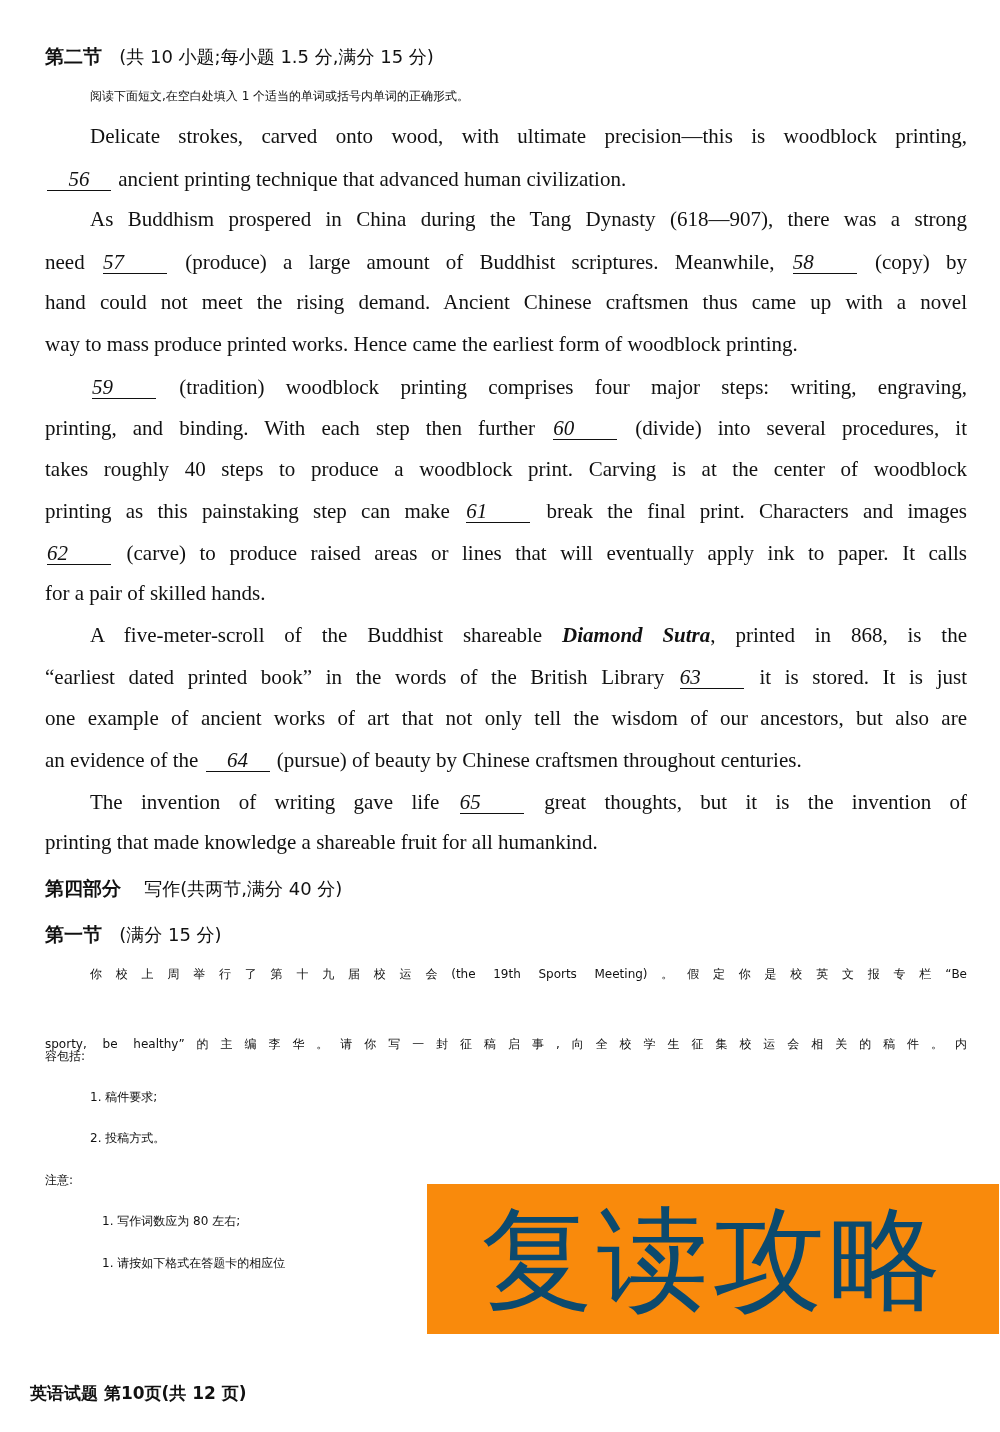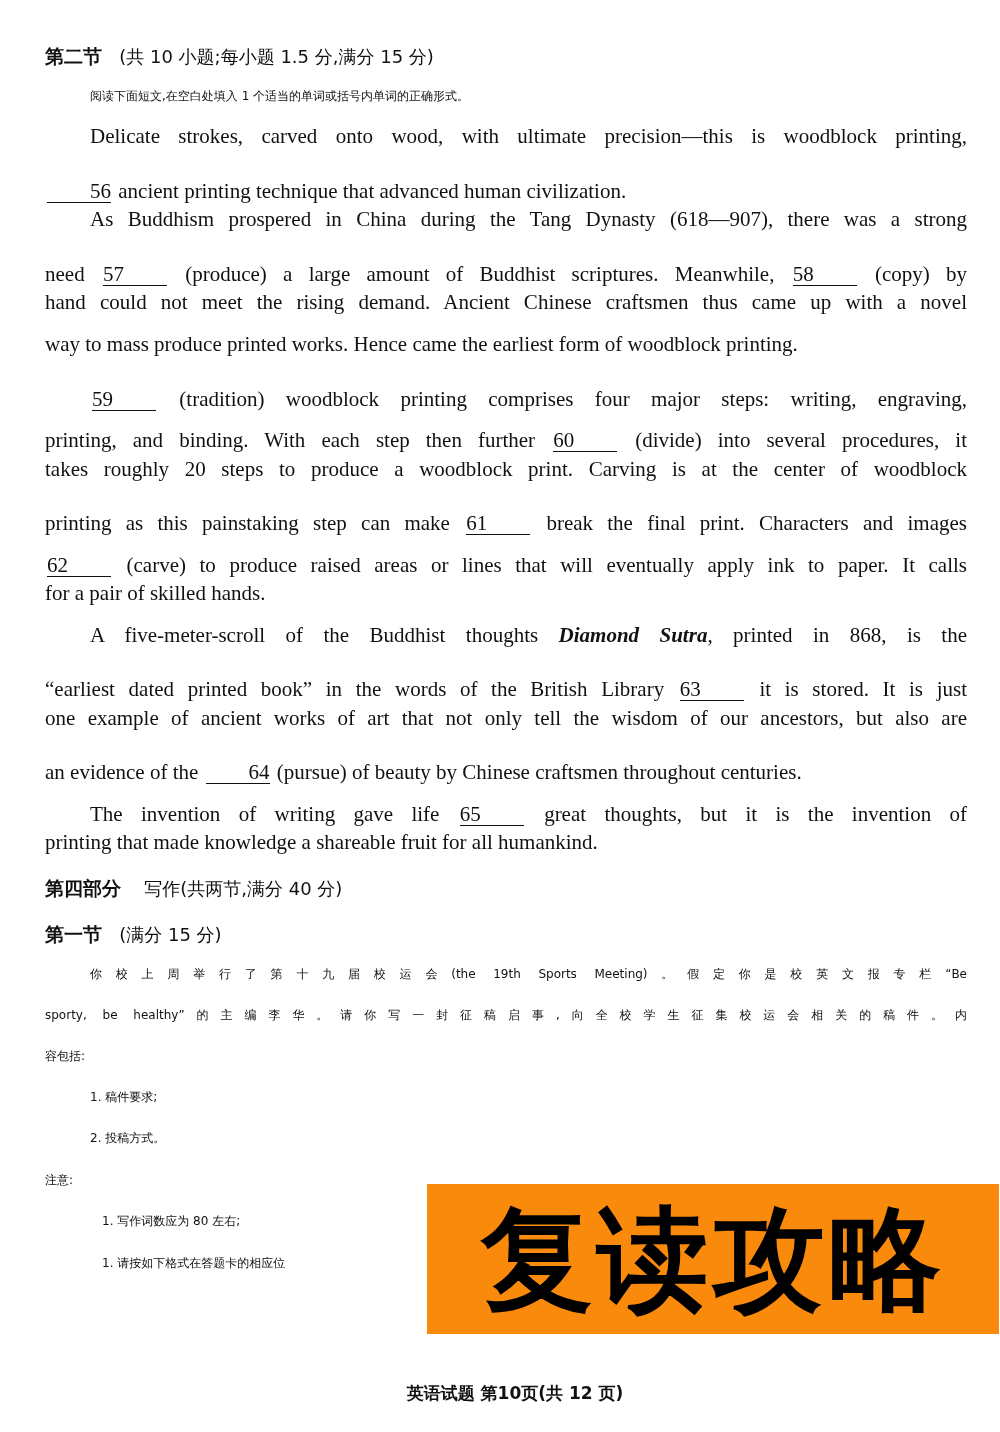--- a/index.html
+++ b/index.html
@@ -10,33 +10,33 @@
   }
   .line {
     position: absolute; left: 45px; right: 33px;
     font-size: 21px; line-height: 28px; white-space: nowrap;
   }
   .just { text-align: justify; text-align-last: justify; }
   .indent { left: 90px; }
   .cn { font-family: "DejaVu Sans", sans-serif; font-size: 12px; }
   .bold { font-weight: normal; }
   .blank {
-    display: inline-block; min-width: 64px; text-align: right;
-    border-bottom: 1.5px solid #111; line-height: 22px; margin: 16px 2px;
+    display: inline-block; min-width: 64px; text-align: center;
+    border-bottom: 1.5px solid #111; line-height: 22px; margin: 4px 2px; font-style: italic;
   }
   .section-title { font-family: "DejaVu Sans", sans-serif; font-weight: bold; font-size: 19px; }
   .section-sub { font-family: "DejaVu Sans", sans-serif; font-size: 18px; margin-left: 12px; }
   .watermark {
     position: absolute; left: 427px; top: 1184px; width: 572px; height: 150px;
-    background: #F98A0C; color: #000000;
-    font-family: "DejaVu Sans", sans-serif; font-weight: bold;
+    background: #F98A0C; color: #0c4a6e;
+    font-family: "DejaVu Sans", sans-serif; font-weight: normal;
     font-size: 112px; line-height: 150px; text-align: center; letter-spacing: 4px;
   }
   .footer {
-    position: absolute; left: 0; right: 0; top: 1382px; text-align: center;
+    position: absolute; left: 0; right: 0; top: 1382px; 
     font-family: "DejaVu Sans", sans-serif; font-weight: bold; font-size: 17px; margin-left: 30px;
   }
   em { font-style: italic; font-weight: bold; }
 </style>
 </head>
 <body>
 
 <div class="line" style="top:42px;">
   <span class="section-title">第二节</span>
   <span class="section-sub">(共 10 小题;每小题 1.5 分,满分 15 分)</span>
@@ -62,34 +62,34 @@
 
 <div class="line just indent" style="top:372px;">
   <span class="blank">59</span>
   <span>(tradition) woodblock printing comprises four major steps: writing, engraving,</span>
 </div>
 <div class="line just" style="top:413px;">
   <span>printing, and binding. With each step then further</span>
   <span class="blank">60</span>
   <span>(divide) into several procedures, it</span>
 </div>
-<div class="line just" style="top:455px;">takes roughly 20 steps to produce a woodblock print. Carving is at the center of woodblock</div>
+<div class="line just" style="top:455px;">takes roughly 40 steps to produce a woodblock print. Carving is at the center of woodblock</div>
 <div class="line just" style="top:496px;">
   <span>printing as this painstaking step can make</span>
   <span class="blank">61</span>
   <span>break the final print. Characters and images</span>
 </div>
 <div class="line just" style="top:538px;">
   <span class="blank">62</span>
   <span>(carve) to produce raised areas or lines that will eventually apply ink to paper. It calls</span>
 </div>
 <div class="line" style="top:579px;">for a pair of skilled hands.</div>
 
 <div class="line just indent" style="top:621px;">
-  <span>A five-meter-scroll of the Buddhist thoughts</span>
+  <span>A five-meter-scroll of the Buddhist shareable</span>
   <em>Diamond Sutra</em><span>, printed in 868, is the</span>
 </div>
 <div class="line just" style="top:662px;">
   <span>“earliest dated printed book” in the words of the British Library</span>
   <span class="blank">63</span>
   <span>it is stored. It is just</span>
 </div>
 <div class="line just" style="top:704px;">one example of ancient works of art that not only tell the wisdom of our ancestors, but also are</div>
 <div class="line" style="top:745px;">
   <span>an evidence of the</span>
@@ -107,21 +107,21 @@
 <div class="line" style="top:874px;">
   <span class="section-title">第四部分</span>
   <span class="section-sub bold" style="margin-left:18px;">写作(共两节,满分 40 分)</span>
 </div>
 
 <div class="line" style="top:920px;">
   <span class="section-title">第一节</span>
   <span class="section-sub">(满分 15 分)</span>
 </div>
 <div class="line cn just indent" style="top:960px;">你校上周举行了第十九届校运会(the 19th Sports Meeting)。假定你是校英文报专栏“Be</div>
-<div class="line cn just" style="top:1001px;">sporty, be healthy”的主编李华。请你写一封征稿启事,向全校学生征集校运会相关的稿件。内</div>
+<div class="line cn just" style="top:1030px;">sporty, be healthy”的主编李华。请你写一封征稿启事,向全校学生征集校运会相关的稿件。内</div>
 <div class="line cn" style="top:1042px;">容包括:</div>
 <div class="line cn" style="left:90px; top:1083px;">1. 稿件要求;</div>
 <div class="line cn" style="left:90px; top:1124px;">2. 投稿方式。</div>
 <div class="line cn" style="top:1166px;">注意:</div>
 <div class="line cn" style="left:102px; top:1207px;">1. 写作词数应为 80 左右;</div>
 <div class="line cn" style="left:102px; top:1249px; right:auto; width:325px; overflow:hidden;">1. 请按如下格式在答题卡的相应位</div>
 
 <div class="watermark">复读攻略</div>
 
 <div class="footer">英语试题 第10页(共 12 页)</div>

